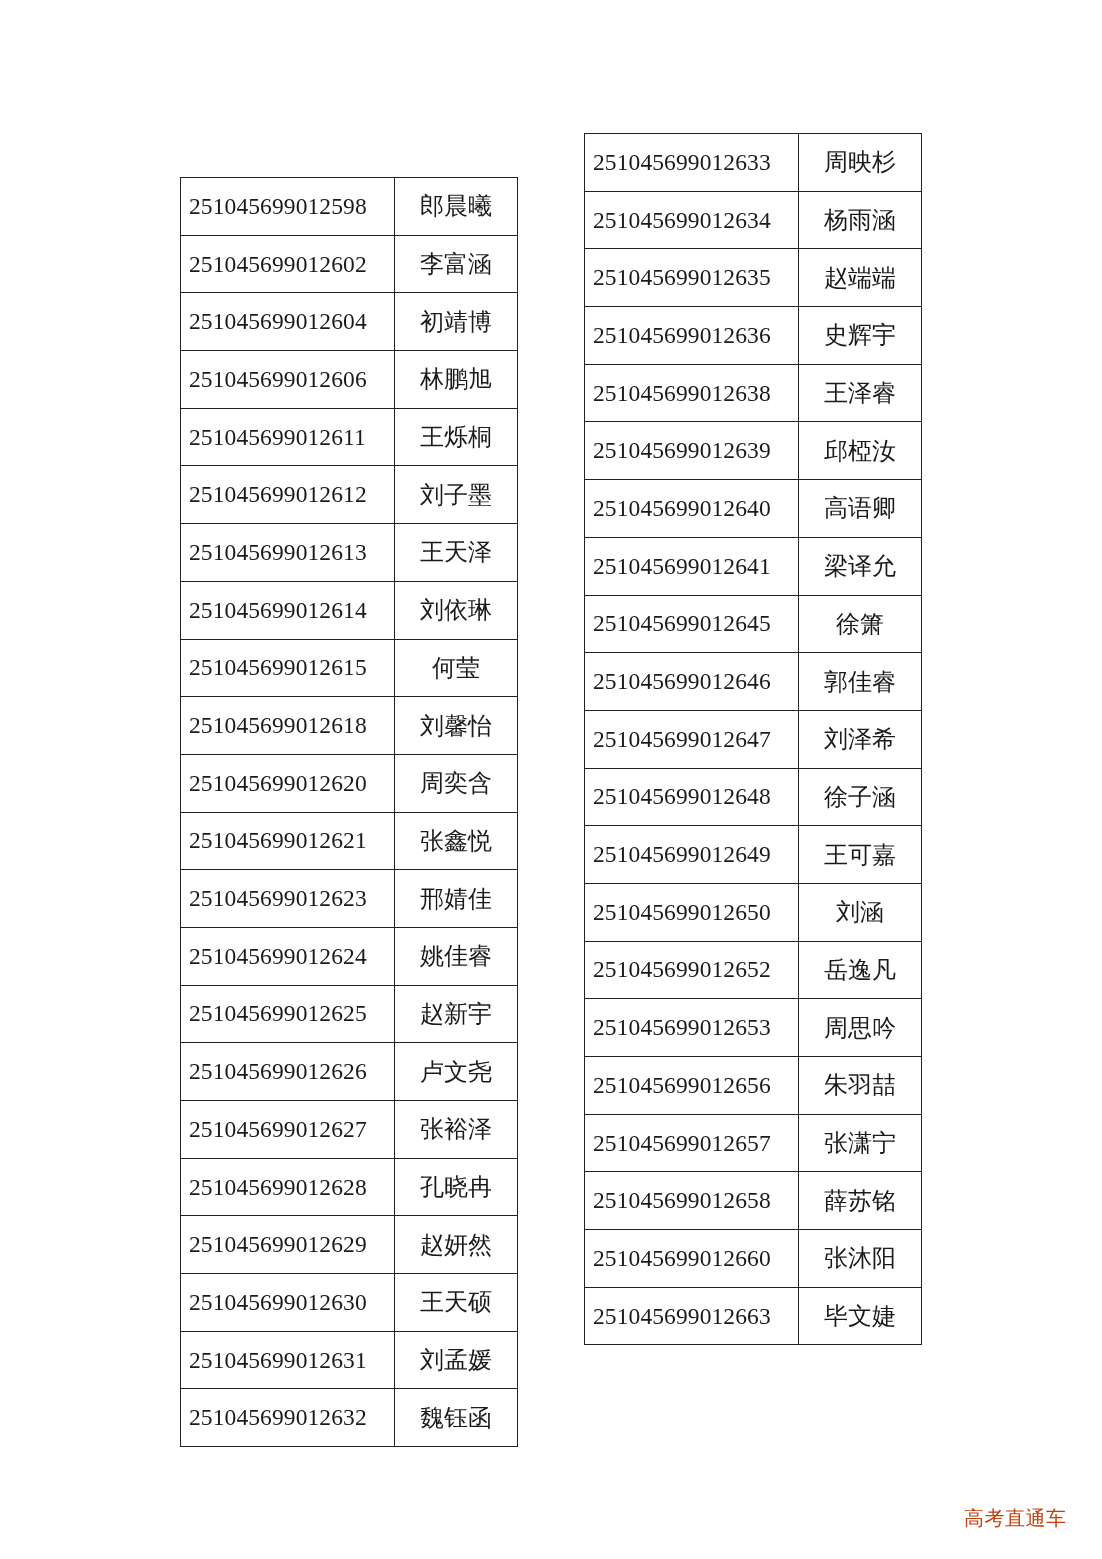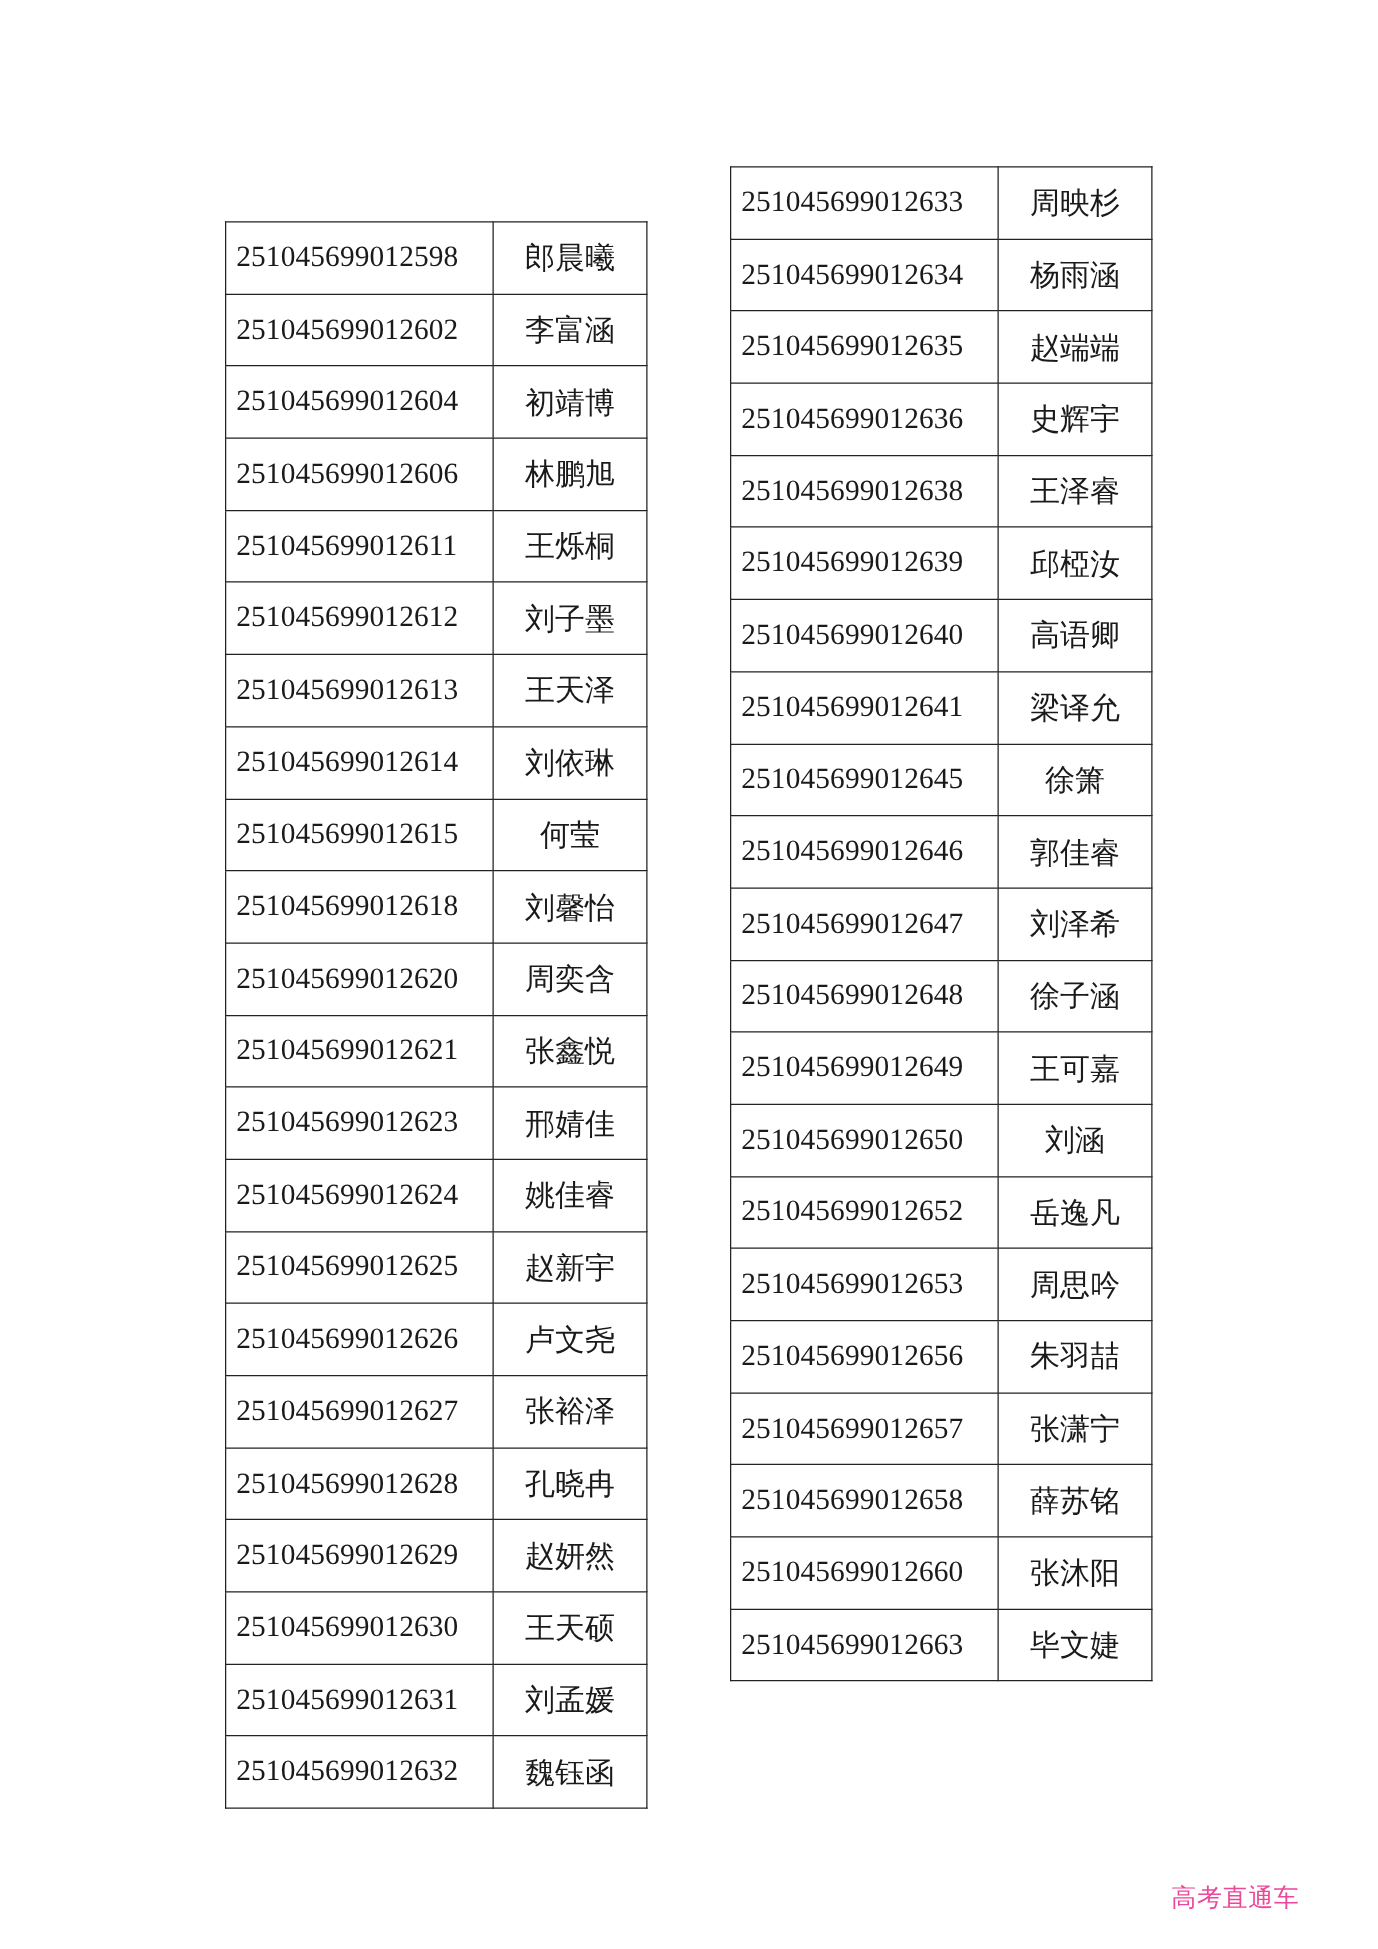--- a/index.html
+++ b/index.html
@@ -38,25 +38,25 @@
       letter-spacing: 0.1px;
     }
     .roster-table td.name-cell {
       width: 123px;
       text-align: center;
       font-family: "DejaVu Serif", "Liberation Serif", serif;
       font-size: 24px;
     }
     .watermark {
       position: absolute;
-      left: 937px;
+      left: 964px;
       top: 1505px;
       font-family: Liberation Mono, monospace;
       font-size: 20px;
-      color: #ec4899;
+      color: #c2410c;
       letter-spacing: 0.5px;
     }
   </style>
 </head>
 <body>
 
 <table class="roster-table left">
   <tbody>
       <tr>
         <td class="id-cell">251045699012598</td>

